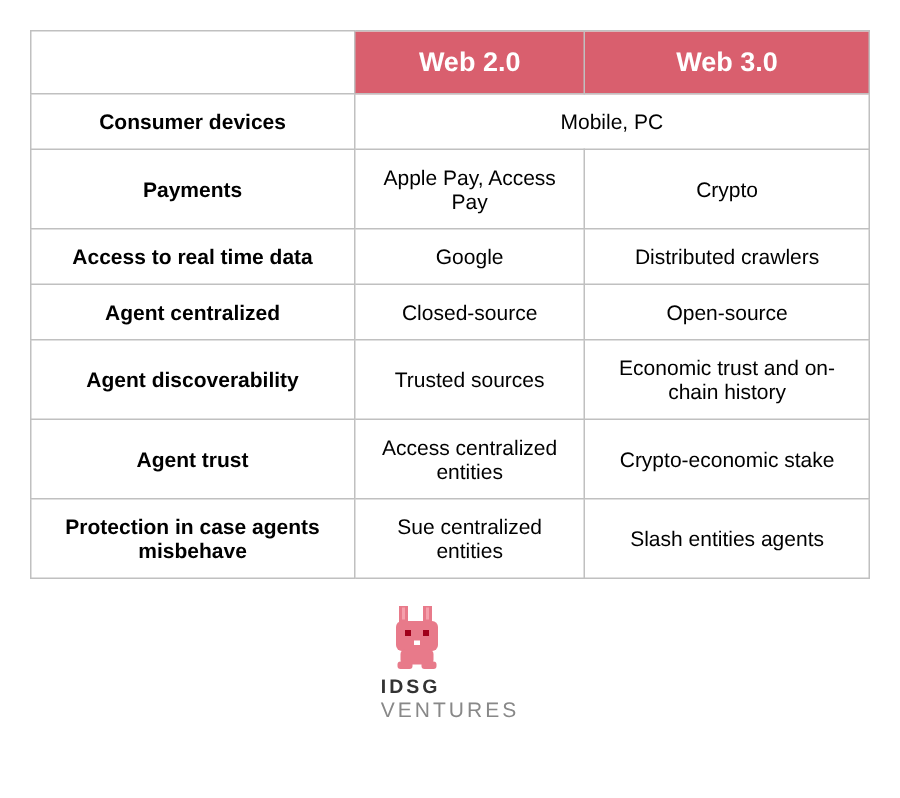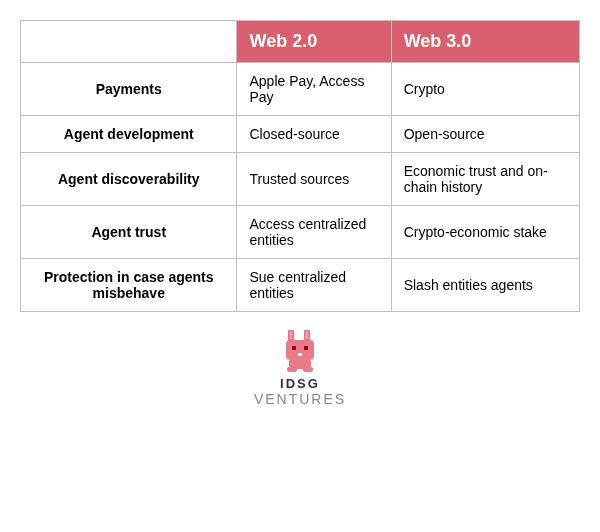--- a/index.html
+++ b/index.html
@@ -25,21 +25,21 @@
       border: 1.5px solid #c0c0c0;
       border-collapse: collapse;
     }
     table {
       width: 100%;
       border-collapse: collapse;
     }
     th, td {
       border: 1.5px solid #c0c0c0;
       padding: 10px 12px;
-      text-align: left;
+      text-align: center;
       vertical-align: middle;
       font-size: 14px;
     }
     .header-empty {
       background: #fff;
       border: 1.5px solid #c0c0c0;
     }
     .header-web2 {
       background: #d95f6e;
       color: #fff;
@@ -59,21 +59,21 @@
       font-size: 14px;
     }
     .row-data {
       background: #fff;
       font-size: 14px;
     }
     .logo-area {
       margin-top: 14px;
       display: flex;
       flex-direction: column;
-      align-items: center;
+      align-items: flex-start;
     }
     .logo-text {
       font-size: 13px;
       font-weight: bold;
       color: #333;
       letter-spacing: 2px;
       margin-top: 2px;
     }
     .logo-sub {
       font-size: 14px;
@@ -92,27 +92,36 @@
 <div class="container">
   <table class="table-wrapper">
     <thead>
       <tr>
         <th class="header-empty"></th>
         <th class="header-web2">Web 2.0</th>
         <th class="header-web3">Web 3.0</th>
       </tr>
     </thead>
     <tbody id="table-body">
+    <tr>
+          <td class="row-label">Consumer devices</td>
+          <td class="row-data" colspan="2">Mobile, PC</td>
+        </tr>
         <tr>
           <td class="row-label">Payments</td>
           <td class="row-data">Apple Pay, Access Pay</td>
           <td class="row-data">Crypto</td>
         </tr>
         <tr>
-          <td class="row-label">Agent development</td>
+          <td class="row-label">Access to real time data</td>
+          <td class="row-data">Google</td>
+          <td class="row-data">Distributed crawlers</td>
+        </tr>
+        <tr>
+          <td class="row-label">Agent centralized</td>
           <td class="row-data">Closed-source</td>
           <td class="row-data">Open-source</td>
         </tr>
         <tr>
           <td class="row-label">Agent discoverability</td>
           <td class="row-data">Trusted sources</td>
           <td class="row-data">Economic trust and on-chain history</td>
         </tr>
         <tr>
           <td class="row-label">Agent trust</td>

